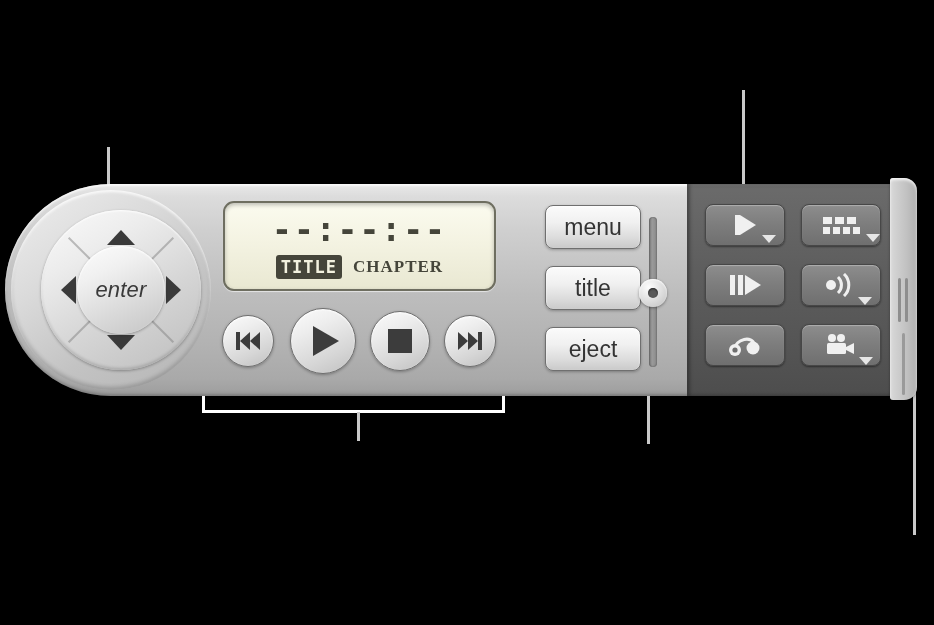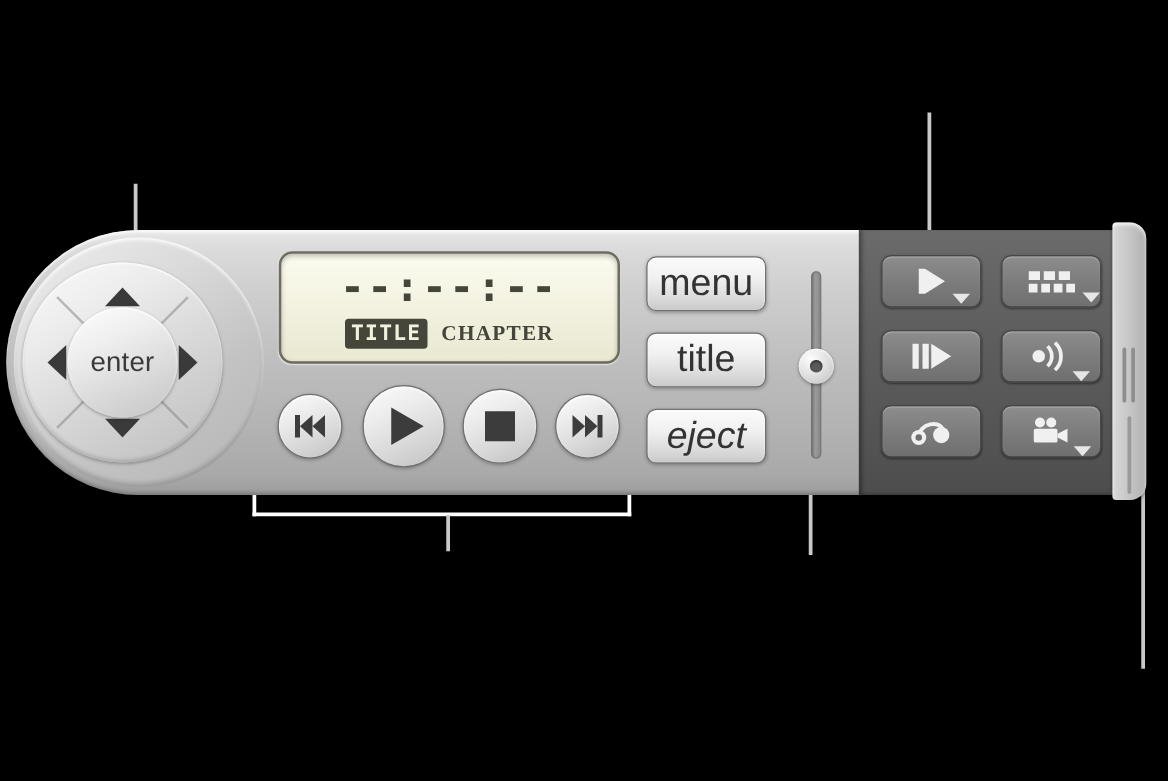--- a/index.html
+++ b/index.html
@@ -36,26 +36,27 @@
   .cap-ring {
     position: absolute; left: 6px; top: 6px; width: 200px; height: 200px;
     border-radius: 50%;
     background: linear-gradient(145deg,#efefef 0%,#dadada 35%,#c3c3c3 65%,#b4b4b4 100%);
     box-shadow: inset 0 2px 3px rgba(255,255,255,.85),
                 inset 0 -3px 4px rgba(0,0,0,.2);
   }
 
   
   #dpad {
-    position: absolute; left: 13px; top: 26px; width: 160px; height: 160px;
+    position: absolute; left: 36px; top: 26px; width: 160px; height: 160px;
     border-radius: 50%;
     background: linear-gradient(150deg,#fbfbfb 0%,#ececec 28%,#d5d5d5 60%,#bdbdbd 100%);
     box-shadow: 0 1px 3px rgba(0,0,0,.32),
                 inset 0 1px 2px rgba(255,255,255,.95),
                 inset 0 -2px 3px rgba(0,0,0,.16);
+    font-style: italic;
   }
   .dpad-seam { position: absolute; width: 2px; height: 56px; background: rgba(130,130,130,.5);
                left: 79px; top: 6px; transform-origin: 50% 74px; }
   .arrow {
     position: absolute; width: 0; height: 0; color: #3a3a3a;
   }
   .arr-up { left: 66px; top: 20px; border-left: 14px solid transparent;
             border-right: 14px solid transparent; border-bottom: 15px solid #3a3a3a; }
   .arr-down { left: 66px; top: 125px; border-left: 14px solid transparent;
               border-right: 14px solid transparent; border-top: 15px solid #3a3a3a; }
@@ -111,30 +112,30 @@
   .gl-stop { width: 24px; height: 24px; background: #3c3c3c; }
   .gl-skip { display: flex; align-items: center; }
   .gl-skip .bar { width: 4px; height: 18px; background: #3c3c3c; }
   .gl-skip .tri-l { width: 0; height: 0; border-top: 9px solid transparent;
                     border-bottom: 9px solid transparent; border-right: 10px solid #3c3c3c; }
   .gl-skip .tri-r { width: 0; height: 0; border-top: 9px solid transparent;
                     border-bottom: 9px solid transparent; border-left: 10px solid #3c3c3c; }
 
   
   .txtbtn {
-    position: absolute; left: 512px; width: 96px; height: 44px;
+    position: absolute; left: 540px; width: 96px; height: 44px;
     border-radius: 8px; border: 1.5px solid #6f6f6f;
     background: linear-gradient(to bottom,#fbfbfb 0%,#f0f0f0 40%,#dcdcdc 75%,#cacaca 100%);
     box-shadow: 0 1px 3px rgba(0,0,0,.28), inset 0 1px 2px rgba(255,255,255,.9);
     display: flex; align-items: center; justify-content: center;
-    font-size: 30px; color: #333;
+    font-size: 23px; color: #333;
   }
   #btn-menu  { top: 21px; }
   #btn-title { top: 82px; }
-  #btn-eject { top: 143px; font-style: italic; }
+  #btn-eject { top: 143px; }
 
   
   #volume-slider { position: absolute; left: 634px; top: 33px; width: 28px; height: 150px; }
   .slider-track {
     position: absolute; left: 10px; top: 0; width: 8px; height: 150px;
     border-radius: 4px;
     background: linear-gradient(to right,#787878 0%,#9a9a9a 40%,#8a8a8a 100%);
     box-shadow: inset 0 0 2px rgba(0,0,0,.5);
   }
   .slider-knob {

